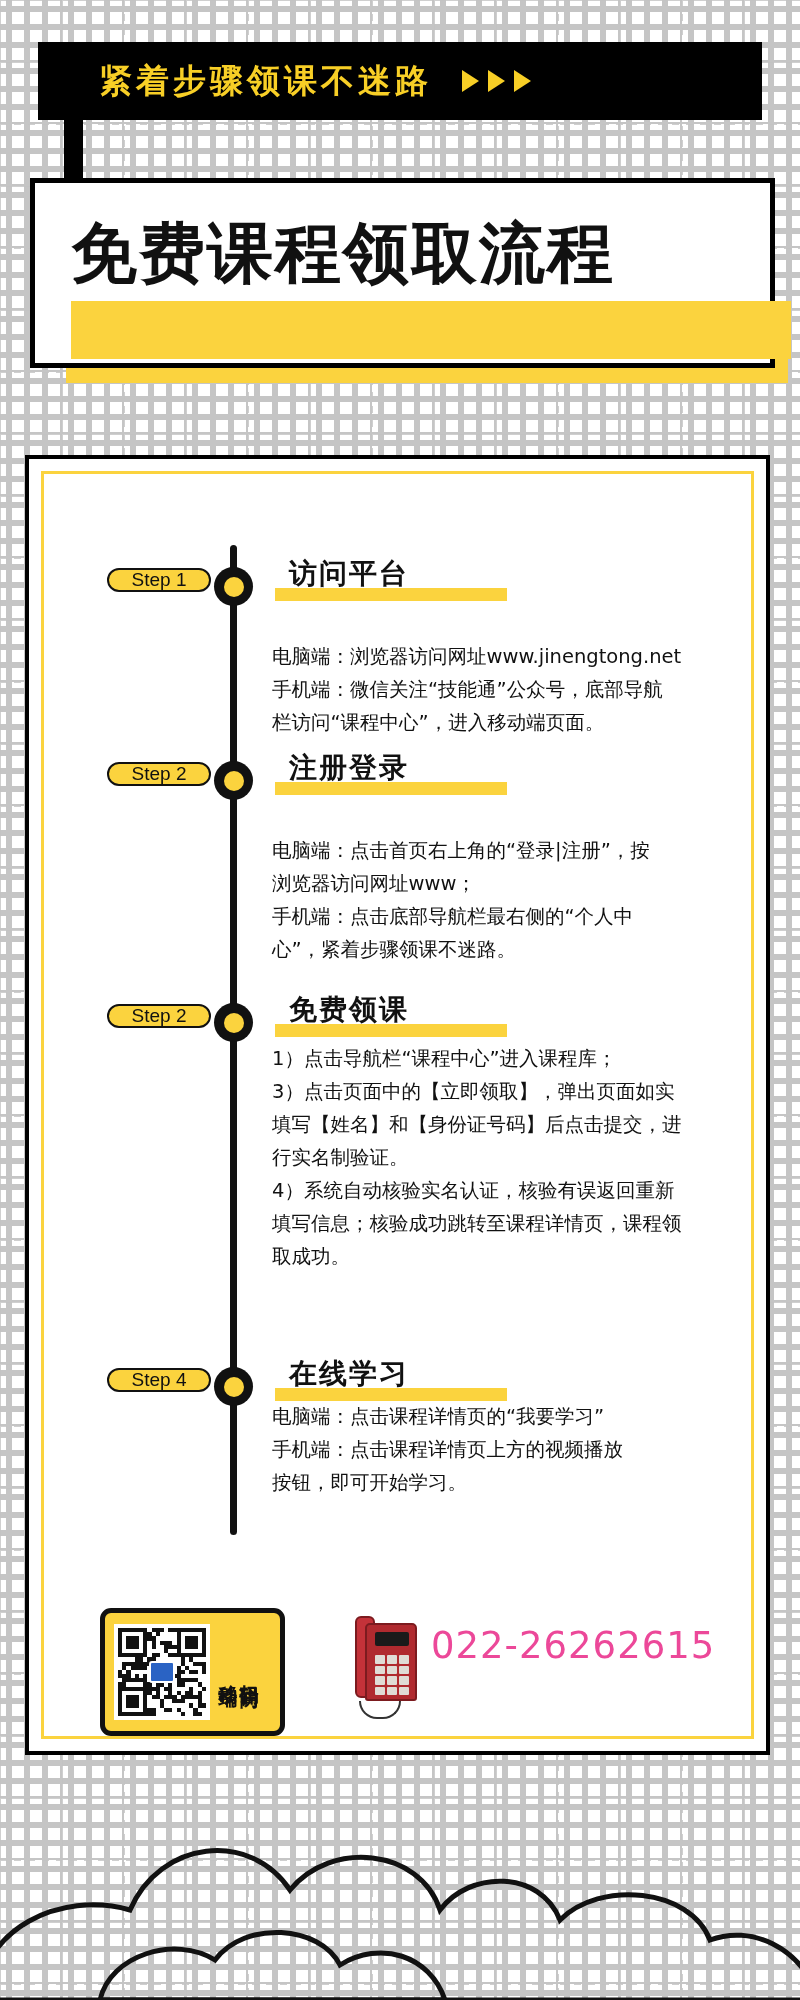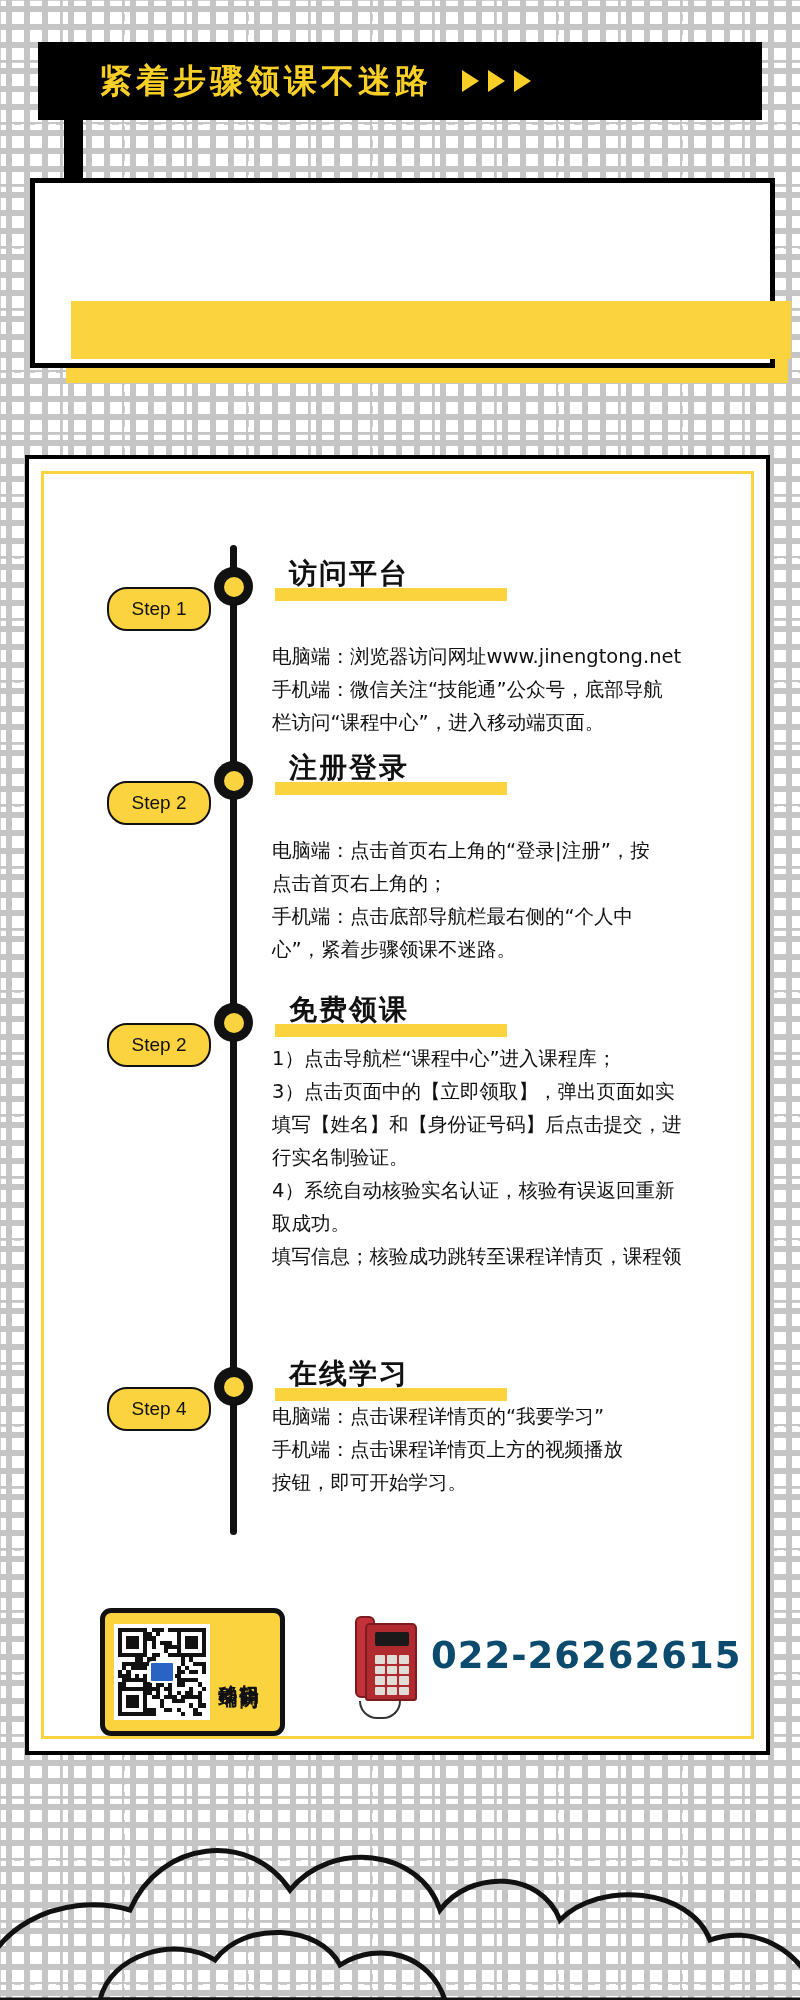--- a/index.html
+++ b/index.html
@@ -148,30 +148,29 @@
     display:flex;align-items:center;justify-content:center;
   }
   .node::after{
     content:"";
     width:20px;height:20px;border-radius:50%;
     background:#FBD33E;
   }
   .step-pill{
     position:absolute;
     left:107px;
-    width:104px; height:44px;
+    width:104px; height:24px;
     background:#FBD33E;
     border:2.5px solid #111;
     border-radius:20px;
     display:flex;align-items:center;justify-content:center;
     font-size:19px;
     color:#111;
     z-index:8;
     font-family:"Liberation Sans",sans-serif;
-    margin-top:19px;
   }
 
   
   .step-head{
     position:absolute;
     left:285px;
     z-index:8;
     font-size:28px;
     font-weight:bold;
     color:#111;
@@ -290,25 +289,25 @@
   .phone-text{ padding-top:4px;}
   .svc-label{
     color:#2a72d6;
     font-size:23px;
     font-weight:bold;
     letter-spacing:3px;
     font-family:"DejaVu Sans","Liberation Sans",sans-serif;
     white-space:nowrap;
   }
   .svc-number{
-    color:#0c4a6e;
+    color:#ec4899;
     font-size:37px;
-    font-weight:bold;
+    font-weight:normal;
     letter-spacing:1px;
-    margin-top:17px;
+    margin-top:7px;
     font-family:"DejaVu Sans","Liberation Sans",sans-serif;
     white-space:nowrap;
   }
 
   
   .clouds{ position:absolute; left:0; bottom:0; width:800px; height:230px; z-index:3;}
 </style>
 </head>
 <body>
 
@@ -320,20 +319,21 @@
   <div class="ribbon-arrows">
     <span class="arw"></span>
     <span class="arw"></span>
     <span class="arw"></span>
   </div>
 </div>
 
 <div class="title-underbar-outer"></div>
 <div class="title-card">
   <div class="title-underbar"></div>
+  <div class="title-main">免费课程领取流程</div>
 </div>
 
 <div class="body-card">
   <div class="body-card-inner"></div>
 </div>
 
 <div class="timeline-line"></div>
 
 <div class="step-pill" style="top:568px">Step 1</div>
 <div class="node" style="top:567px"></div>
@@ -344,37 +344,37 @@
   <div>手机端：微信关注“技能通”公众号，底部导航</div>
   <div>栏访问“课程中心”，进入移动端页面。</div>
 </div>
 
 <div class="step-pill" style="top:762px">Step 2</div>
 <div class="node" style="top:761px"></div>
 <div class="step-head-bar" style="top:782px;width:232px"></div>
 <div class="step-head" style="top:749px">注册登录</div>
 <div class="step-body" style="top:834px">
   <div>电脑端：点击首页右上角的“登录|注册”，按</div>
-  <div>点击首页右上角的；</div>
+  <div>浏览器访问网址www；</div>
   <div>手机端：点击底部导航栏最右侧的“个人中</div>
   <div>心”，紧着步骤领课不迷路。</div>
 </div>
 
 <div class="step-pill" style="top:1004px">Step 2</div>
 <div class="node" style="top:1003px"></div>
 <div class="step-head-bar" style="top:1024px;width:232px"></div>
 <div class="step-head" style="top:991px">免费领课</div>
 <div class="step-body" style="top:1042px">
   <div>1）点击导航栏“课程中心”进入课程库；</div>
   <div>3）点击页面中的【立即领取】，弹出页面如实</div>
   <div>填写【姓名】和【身份证号码】后点击提交，进</div>
   <div>行实名制验证。</div>
   <div>4）系统自动核验实名认证，核验有误返回重新</div>
+  <div>填写信息；核验成功跳转至课程详情页，课程领</div>
   <div>取成功。</div>
-  <div>填写信息；核验成功跳转至课程详情页，课程领</div>
 </div>
 
 <div class="step-pill" style="top:1368px">Step 4</div>
 <div class="node" style="top:1367px"></div>
 <div class="step-head-bar" style="top:1388px;width:232px"></div>
 <div class="step-head" style="top:1355px">在线学习</div>
 <div class="step-body" style="top:1400px">
   <div>电脑端：点击课程详情页的“我要学习”</div>
   <div>手机端：点击课程详情页上方的视频播放</div>
   <div>按钮，即可开始学习。</div>

